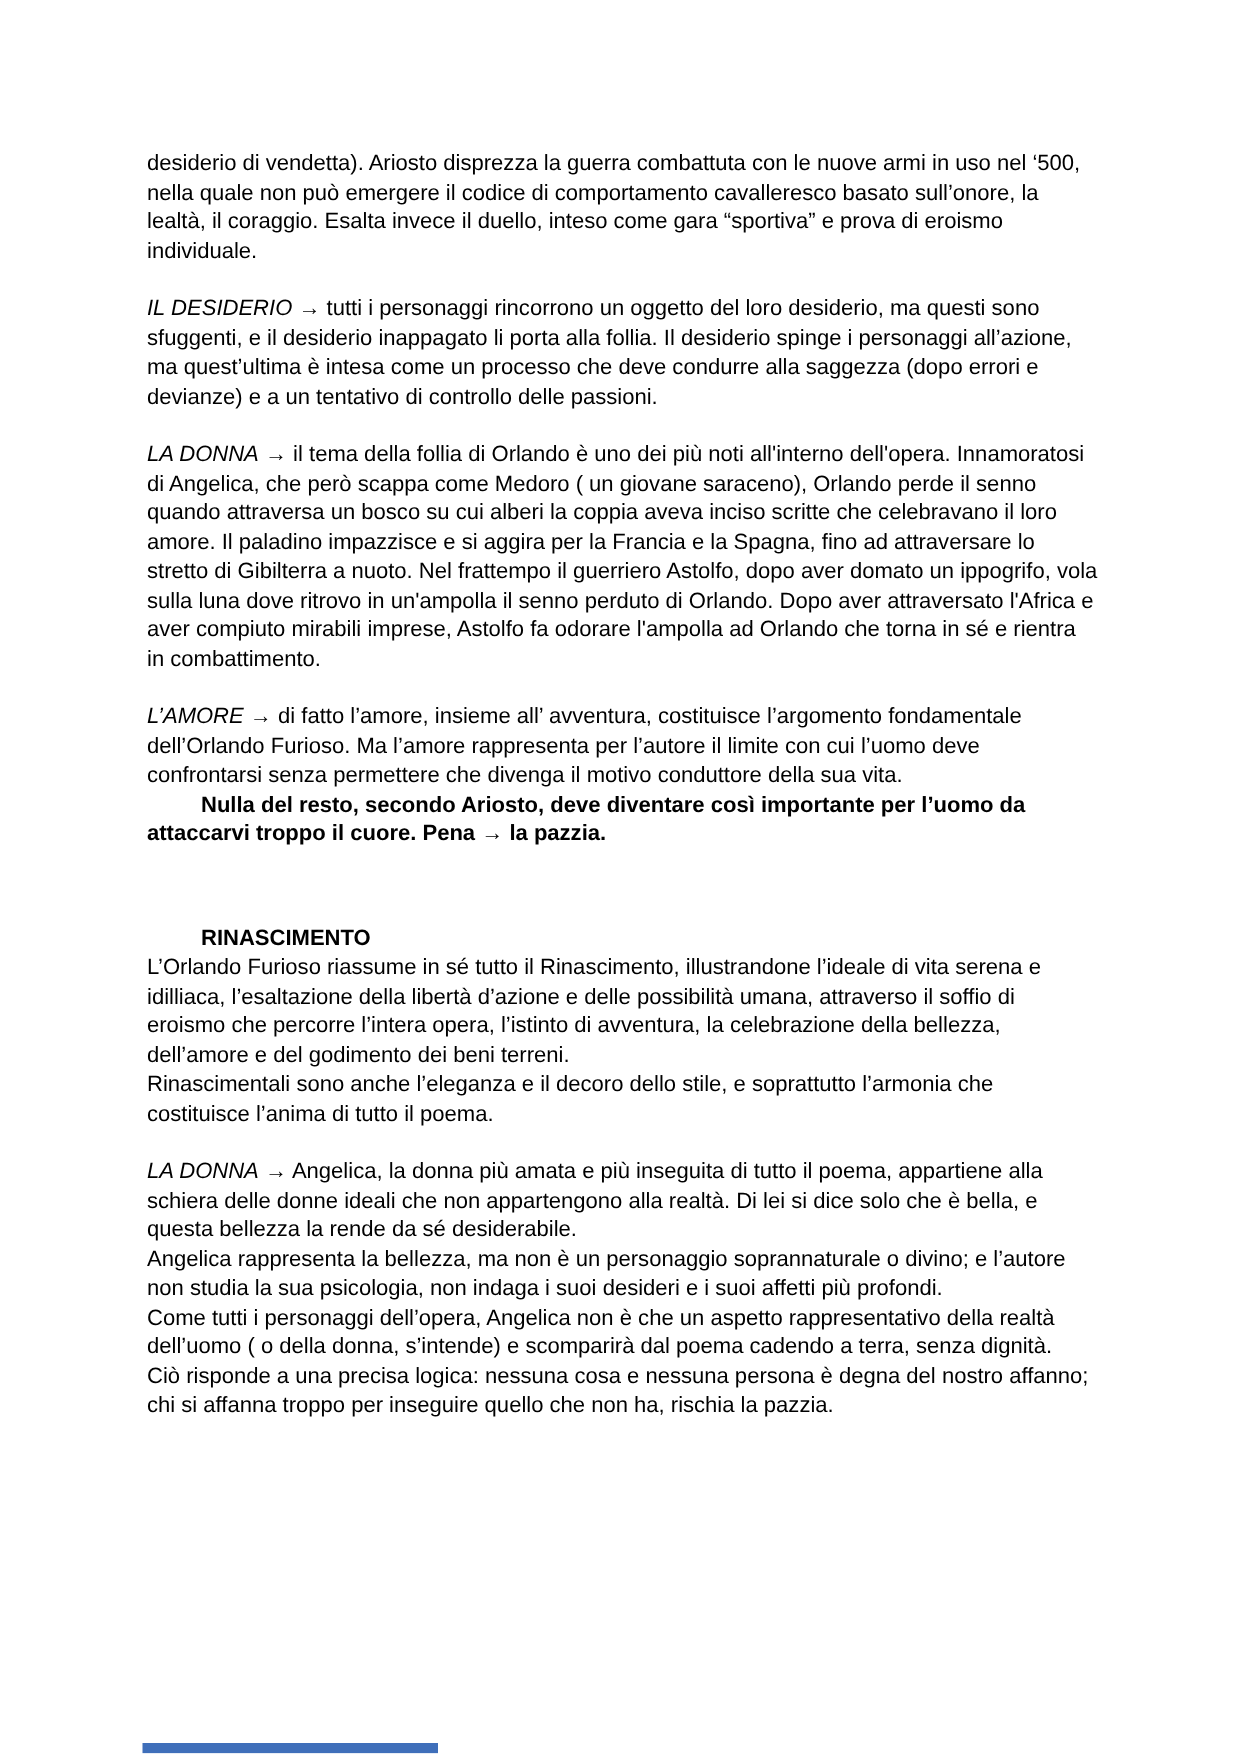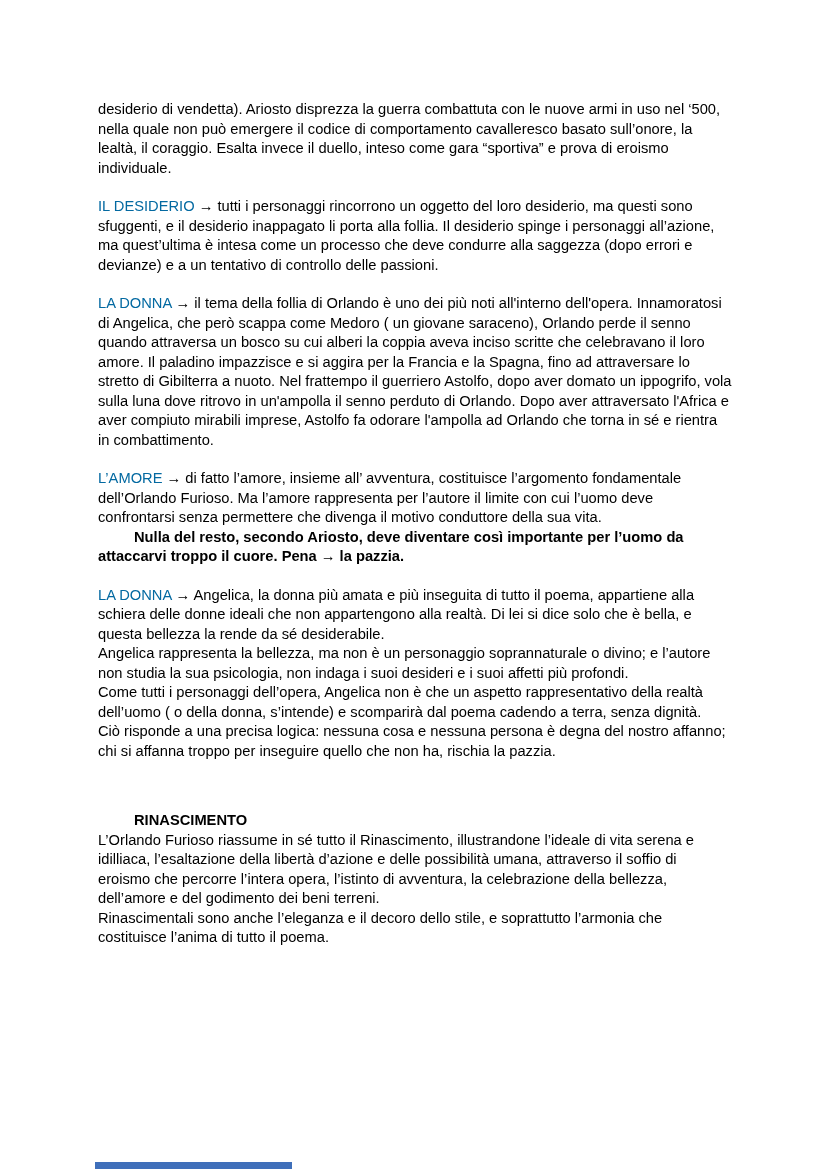--- a/index.html
+++ b/index.html
@@ -22,21 +22,22 @@
     position: absolute;
     left: 98px;
     top: 100px;
     width: 634px;
     text-align: left;
   }
   .para {
     margin: 0 0 19px 0;
   }
   .h-blue {
-    color: #0369a1;
+    color: #000000;
+    font-style: italic;
   }
   .bold {
     font-weight: bold;
     margin-left: 36px;
   }
   .block {
     display: block;
   }
   .rinascimento {
     margin-top: 50px;
@@ -67,30 +68,30 @@
       <span class="h-blue">LA DONNA</span>
       <span>→ il tema della follia di Orlando è uno dei più noti all'interno dell'opera. Innamoratosi di Angelica, che però scappa come Medoro ( un giovane saraceno), Orlando perde il senno quando attraversa un bosco su cui alberi la coppia aveva inciso scritte che celebravano il loro amore. Il paladino impazzisce e si aggira per la Francia e la Spagna, fino ad attraversare lo stretto di Gibilterra a nuoto. Nel frattempo il guerriero Astolfo, dopo aver domato un ippogrifo, vola sulla luna dove ritrovo in un'ampolla il senno perduto di Orlando. Dopo aver attraversato l'Africa e aver compiuto mirabili imprese, Astolfo fa odorare l'ampolla ad Orlando che torna in sé e rientra in combattimento.</span>
     </p>
 
     <p class="para">
       <span class="h-blue">L’AMORE</span>
       <span>→ di fatto l’amore, insieme all’ avventura, costituisce l’argomento fondamentale dell’Orlando Furioso. Ma l’amore rappresenta per l’autore il limite con cui l’uomo deve confrontarsi senza permettere che divenga il motivo conduttore della sua vita.</span><br>
       <span class="bold">Nulla del resto, secondo Ariosto, deve diventare così importante per l’uomo da attaccarvi troppo il cuore. Pena → la pazzia.</span>
     </p>
 
+    <p class="para rinascimento">
+      <span class="bold block">RINASCIMENTO</span>
+      <span>L’Orlando Furioso riassume in sé tutto il Rinascimento, illustrandone l’ideale di vita serena e idilliaca, l’esaltazione della libertà d’azione e delle possibilità umana, attraverso il soffio di eroismo che percorre l’intera opera, l’istinto di avventura, la celebrazione della bellezza, dell’amore e del godimento dei beni terreni.</span><br>
+      <span>Rinascimentali sono anche l’eleganza e il decoro dello stile, e soprattutto l’armonia che costituisce l’anima di tutto il poema.</span>
+    </p>
+
     <p class="para">
       <span class="h-blue">LA DONNA</span>
       <span>→ Angelica, la donna più amata e più inseguita di tutto il poema, appartiene alla schiera delle donne ideali che non appartengono alla realtà. Di lei si dice solo che è bella, e questa bellezza la rende da sé desiderabile.</span><br>
       <span>Angelica rappresenta la bellezza, ma non è un personaggio soprannaturale o divino; e l’autore non studia la sua psicologia, non indaga i suoi desideri e i suoi affetti più profondi.</span><br>
       <span>Come tutti i personaggi dell’opera, Angelica non è che un aspetto rappresentativo della realtà dell’uomo ( o della donna, s’intende) e scomparirà dal poema cadendo a terra, senza dignità.</span><br>
       <span>Ciò risponde a una precisa logica: nessuna cosa e nessuna persona è degna del nostro affanno; chi si affanna troppo per inseguire quello che non ha, rischia la pazzia.</span>
     </p>
 
-    <p class="para rinascimento">
-      <span class="bold block">RINASCIMENTO</span>
-      <span>L’Orlando Furioso riassume in sé tutto il Rinascimento, illustrandone l’ideale di vita serena e idilliaca, l’esaltazione della libertà d’azione e delle possibilità umana, attraverso il soffio di eroismo che percorre l’intera opera, l’istinto di avventura, la celebrazione della bellezza, dell’amore e del godimento dei beni terreni.</span><br>
-      <span>Rinascimentali sono anche l’eleganza e il decoro dello stile, e soprattutto l’armonia che costituisce l’anima di tutto il poema.</span>
-    </p>
-
   </div>
 
   <div class="image-strip"></div>
 </div>
 
 </body></html>

